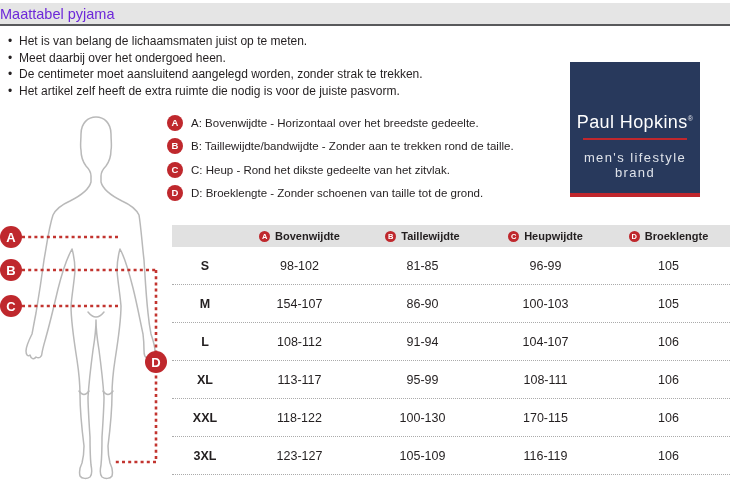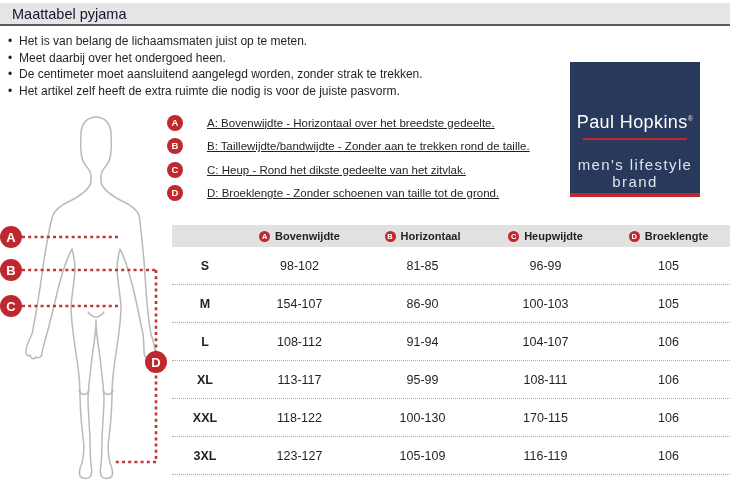--- a/index.html
+++ b/index.html
@@ -8,51 +8,51 @@
     position:relative; width:730px; height:482px; background:#fff;
     font-family:"Liberation Sans", sans-serif; color:#231f20; overflow:hidden;
   }
 
   
   .title-bar {
     position:absolute; top:3px; left:0; width:730px; height:23px;
     background:#e5e5e5; border-bottom:2px solid #58595b;
   }
   .title-bar h1 {
-    font-size:14.5px; font-weight:400; line-height:23px; padding-left:12px; color:#0f172a;
+    font-size:14.5px; font-weight:400; line-height:23px; color:#6d28d9;
   }
 
   
   .instructions { position:absolute; top:33px; left:8px; list-style:none; }
   .instructions li {
     font-size:12px; line-height:16.5px; color:#231f20; padding-left:11px; position:relative;
   }
   .instructions li::before { content:"•"; position:absolute; left:0; top:0; }
 
   
   .legend { position:absolute; top:114px; left:167px; }
   .legend-item { display:flex; align-items:center; height:17px; margin-bottom:6.5px; }
   .legend-badge {
     width:16px; height:16px; border-radius:50%; background:#bf282d; color:#fff;
     font-size:9.5px; font-weight:700; line-height:16px; text-align:center; flex:0 0 16px;
   }
-  .legend-text { font-size:11.5px; margin-left:24px; white-space:nowrap;text-decoration:underline; }
+  .legend-text { font-size:11.5px; margin-left:8px; white-space:nowrap; }
 
   
   .body-figure { position:absolute; top:110px; left:0; }
 
   
   .logo {
     position:absolute; left:570px; top:62px; width:130px; height:135px;
     background:#28395c; text-align:center; overflow:hidden;
   }
   .logo-brand { margin-top:50px; color:#fff; font-size:18px; letter-spacing:0.4px; }
   .logo-brand sup { font-size:7px; vertical-align:super; color:#e8e8ee; }
   .logo-rule { width:104px; height:2px; background:#c0272d; margin:5px auto 0; }
-  .logo-tagline { margin-top:16px; color:#dfe3ea; font-size:15px; letter-spacing:1.4px; }
+  .logo-tagline { margin-top:10px; color:#dfe3ea; font-size:13px; letter-spacing:1.4px; }
   .logo-strip { position:absolute; bottom:0; left:0; width:100%; height:4px; background:#c0272d; }
 
   
   .size-table { position:absolute; left:172px; top:225px; width:558px; }
   .thead {
     display:grid; grid-template-columns:66px repeat(4,1fr);
     background:#e1e1e1; height:22px; align-items:center;
   }
   .th { display:flex; align-items:center; justify-content:center; gap:5px; }
   .hbadge {
@@ -200,21 +200,21 @@
 
   <div class="size-table">
     <div class="thead">
       <div class="th"></div>
       <div class="th">
         <span class="hbadge">A</span>
         <span class="hlabel">Bovenwijdte</span>
       </div>
       <div class="th">
         <span class="hbadge">B</span>
-        <span class="hlabel">Horizontaal</span>
+        <span class="hlabel">Taillewijdte</span>
       </div>
       <div class="th">
         <span class="hbadge">C</span>
         <span class="hlabel">Heupwijdte</span>
       </div>
       <div class="th">
         <span class="hbadge">D</span>
         <span class="hlabel">Broeklengte</span>
       </div>
     </div>

